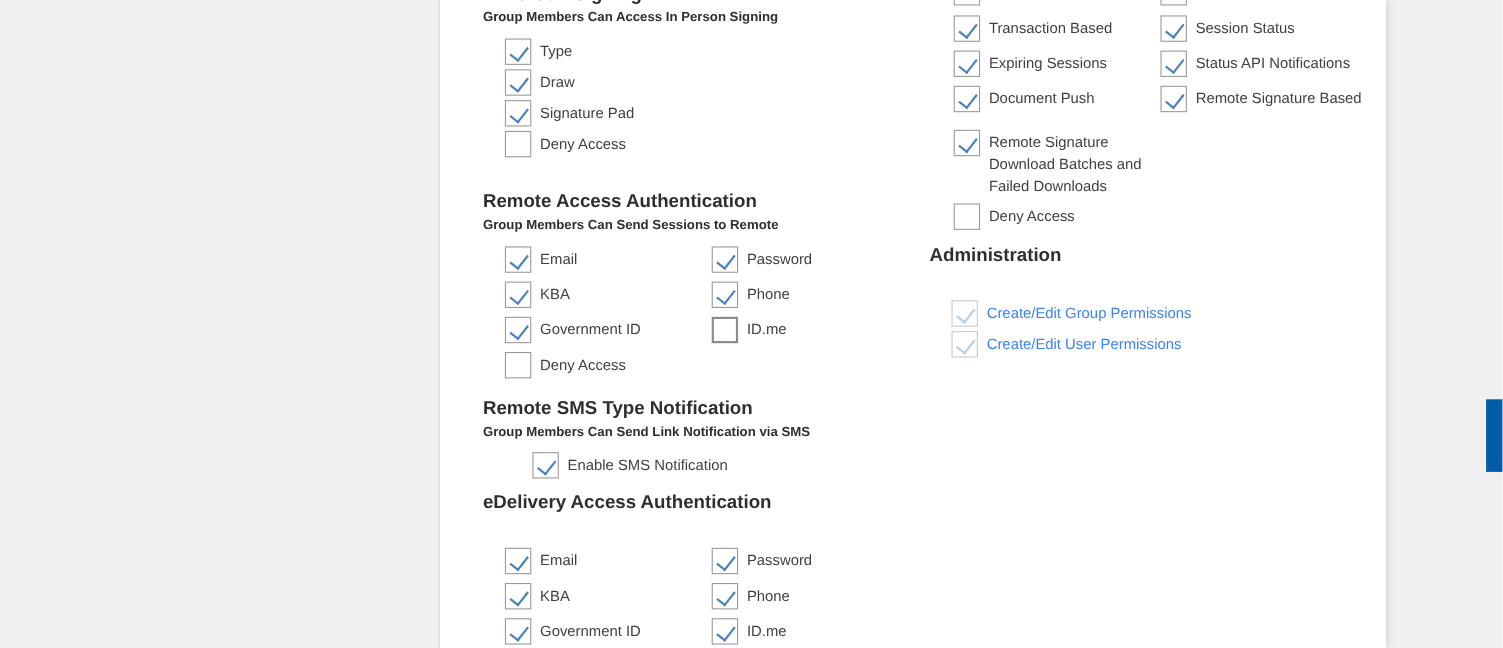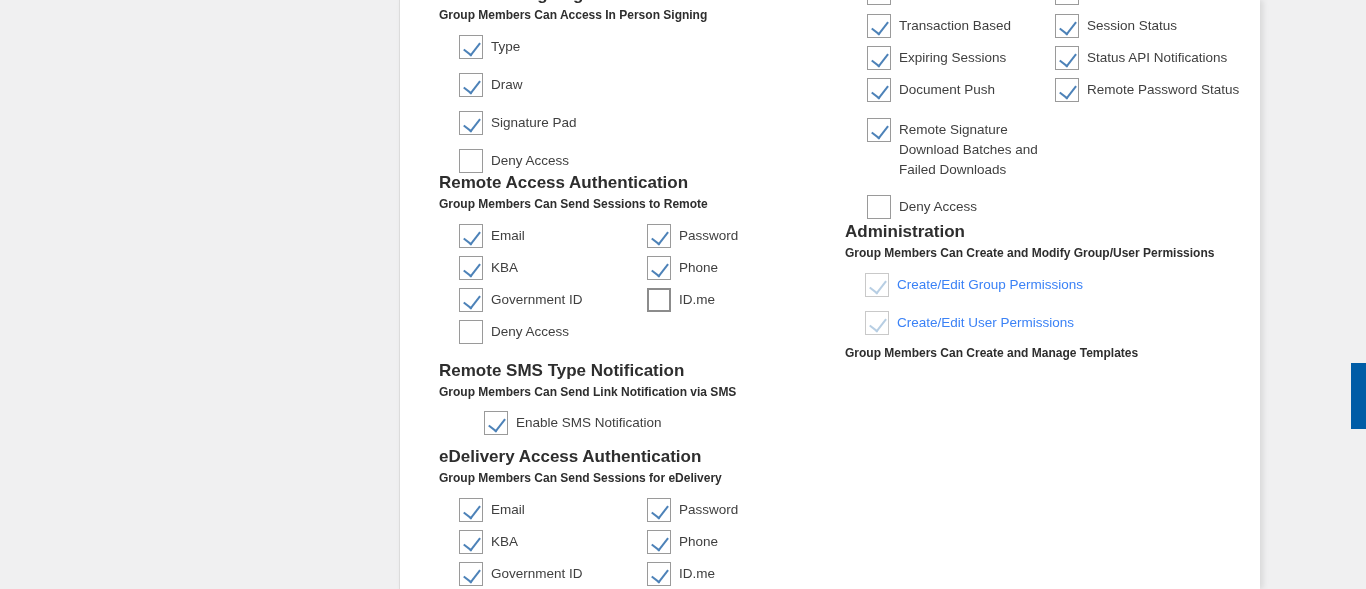--- a/index.html
+++ b/index.html
@@ -32,21 +32,21 @@
   .heading{
     position:absolute;left:0;
     font-size:17px;font-weight:bold;color:#2E2E2E;
     line-height:16px;white-space:nowrap;
   }
   .subtitle{
     position:absolute;left:0;
     font-size:12px;font-weight:bold;color:#2E2E2E;
     line-height:14px;white-space:nowrap;
   }
-  .list{position:absolute;display:flex;flex-direction:column;gap:14px;}
+  .list{position:absolute;display:flex;flex-direction:column;gap:4px;}
   .grid{position:absolute;display:grid;grid-template-columns:188px 188px;row-gap:8px;}
 
   .row{display:flex;align-items:center;height:24px;}
   .row.multiline{align-items:flex-start;height:auto;}
 
   .cb{
     width:24px;height:24px;flex:0 0 auto;
     border:1px solid #9A9A9A;background:#fff;
     position:relative;cursor:pointer;
   }
@@ -154,21 +154,20 @@
     <div class="subtitle" style="top:385px;">Group Members Can Send Link Notification via SMS</div>
 
     <div class="list" style="top:411px;left:20px;margin-left:25px;">
       <div class="row">
         <span class="cb checked"></span>
         <span class="lbl">Enable SMS Notification</span>
       </div>
     </div>
 
     <div class="heading" style="top:449px;">eDelivery Access Authentication</div>
-    <div class="subtitle" style="top:471px;">Group Members Can Send Sessions for eDelivery</div>
 
     <div class="grid" style="top:498px;left:20px;">
       <div class="row">
         <span class="cb checked"></span>
         <span class="lbl">Email</span>
       </div>
       <div class="row">
         <span class="cb checked"></span>
         <span class="lbl">Password</span>
       </div>
@@ -214,49 +213,47 @@
       <div class="row">
         <span class="cb checked"></span>
         <span class="lbl">Status API Notifications</span>
       </div>
       <div class="row">
         <span class="cb checked"></span>
         <span class="lbl">Document Push</span>
       </div>
       <div class="row">
         <span class="cb checked"></span>
-        <span class="lbl">Remote Password Status</span>
+        <span class="lbl">Remote Signature Based</span>
       </div>
     </div>
 
     <div class="list" style="top:118px;left:22px;">
       <div class="row multiline" style="margin-bottom:1px;justify-content:space-between;">
         <span class="cb checked"></span>
         <span class="lbl">Remote Signature Download Batches and Failed Downloads</span>
       </div>
       <div class="row">
         <span class="cb"></span>
         <span class="lbl">Deny Access</span>
       </div>
     </div>
 
     <div class="heading" style="top:224px;">Administration</div>
-    <div class="subtitle" style="top:246px;">Group Members Can Create and Modify Group/User Permissions</div>
 
     <div class="list" style="top:273px;left:20px;">
       <div class="row disabled">
         <span class="cb checked"></span>
         <span class="lbl">Create/Edit Group Permissions</span>
       </div>
       <div class="row disabled">
         <span class="cb checked"></span>
         <span class="lbl">Create/Edit User Permissions</span>
       </div>
     </div>
 
-    <div class="subtitle" style="top:346px;">Group Members Can Create and Manage Templates</div>
 
   </div>
 </div>
 
 <div class="scrollbar-track">
   <div class="scrollbar-thumb" style="top: 363px; height: 66px;"></div>
 </div>
 
 </body></html>

